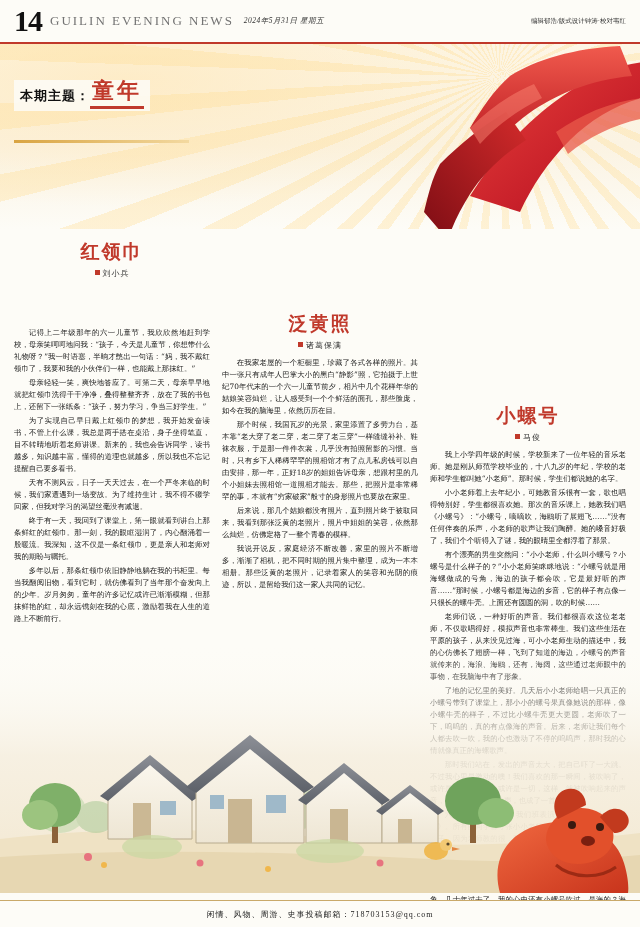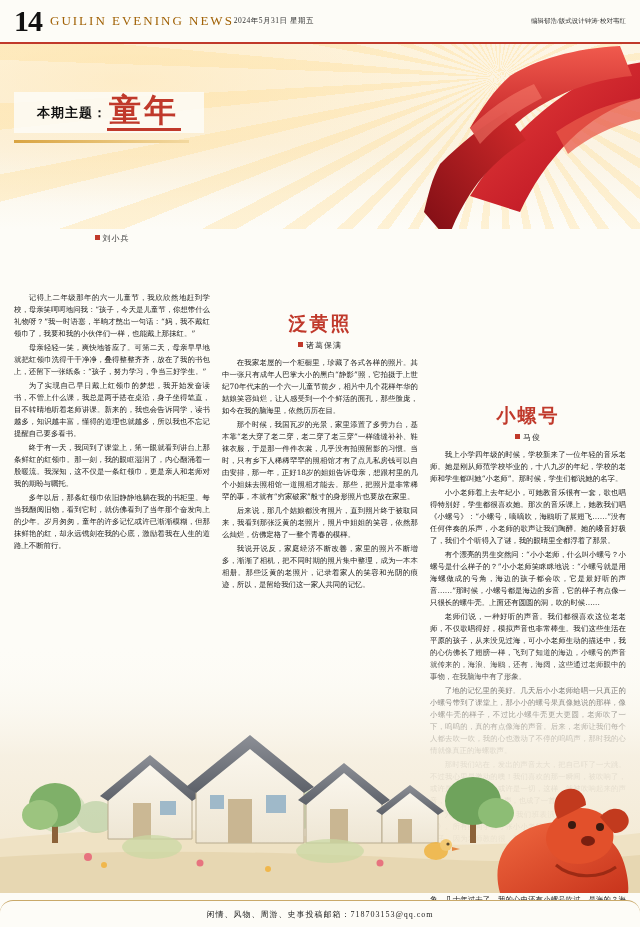--- a/index.html
+++ b/index.html
@@ -35,28 +35,30 @@
     font-size: 30px;
     font-weight: bold;
     color: #111;
     letter-spacing: -1px;
     margin-right: 8px;
   }
   .paper-en {
     font-family: "Liberation Serif", serif;
     font-size: 13px;
     letter-spacing: 2.0px;
-    color: #a16207;
+    color: #737373;
+    margin-right: 10px;
   }
   .pubdate {
     font-size: 7.5px;
     color: #333;
     letter-spacing: 0.5px;
     margin-right: 12px;
     white-space: nowrap;
+    font-style: italic;
   }
   .redbar {
     background: #c0392b;
     color: #fff;
     font-size: 17px;
     font-weight: bold;
     padding: 3px 8px 4px 8px;
     letter-spacing: 1px;
     white-space: nowrap;
     font-family: "DejaVu Serif", serif;
@@ -90,38 +92,38 @@
     opacity: .65;
   }
   .hero-wash {
     position: absolute;
     left: 0; top: 0; width: 100%; height: 100%;
     background: radial-gradient(ellipse at 20% 20%, rgba(255,230,180,.6), rgba(255,255,255,0) 60%);
   }
   .theme-box {
     position: absolute;
     left: 14px;
-    top: 48px;
+    top: 36px;
     display: flex;
     align-items: center;
     background: rgba(253,252,247,0.85);
-    padding: 2px 23px;
+    padding: 2px 6px;
   }
   .theme-label {
     font-size: 13px;
     font-weight: bold;
     color: #111;
     letter-spacing: 1px;
   }
   .theme-word {
-    font-size: 32px;
+    font-size: 22px;
     font-weight: bold;
     color: #c0392b;
     letter-spacing: 3px;
-    font-family: Liberation Sans, sans-serif;
+    font-family: Liberation Mono, monospace;
     border-bottom: 3px solid #c0392b;
     line-height: 1;
     padding: 0 2px 2px 2px;
     text-align: center;
   }
   .theme-rule {
     position: absolute;
     left: 14px;
     top: 96px;
     width: 175px;
@@ -200,21 +202,20 @@
     position: absolute;
     left: 0;
     bottom: 0;
     width: 640px;
     height: 26px;
     border-top: 1px solid #c9a96a;
     display: flex;
     align-items: center;
     justify-content: center;
     background: #fdfcf7;
-    border-radius: 13px;
   }
   .footer-text {
     font-size: 8px;
     color: #222;
     letter-spacing: 1px;
   }
 </style>
 </head>
 <body>
 
@@ -259,27 +260,29 @@
     <div class="theme-box">
       <span class="theme-label">本期主题：</span>
       <span class="theme-word">童年</span>
     </div>
     <div class="theme-rule"></div>
   </div>
 
   <div class="cols">
 
     <div class="col col1">
+      <div class="art-title">红领巾</div>
       <div class="byline">
         <span class="sq"></span><span>刘小兵</span>
       </div>
       <div class="body-text">
         <p>记得上二年级那年的六一儿童节，我欣欣然地赶到学校，母亲笑呵呵地问我：“孩子，今天是儿童节，你想带什么礼物呀？”我一时语塞，半晌才憋出一句话：“妈，我不戴红领巾了，我要和我的小伙伴们一样，也能戴上那抹红。”</p>
         <p>母亲轻轻一笑，爽快地答应了。可第二天，母亲早早地就把红领巾洗得干干净净，叠得整整齐齐，放在了我的书包上，还留下一张纸条：“孩子，努力学习，争当三好学生。”</p>
         <p>为了实现自己早日戴上红领巾的梦想，我开始发奋读书，不管上什么课，我总是两手搭在桌沿，身子坐得笔直，目不转睛地听着老师讲课。新来的，我也会告诉同学，读书越多，知识越丰富，懂得的道理也就越多，所以我也不忘记提醒自己要多看书。</p>
+        <p>天有不测风云，日子一天天过去，在一个严冬来临的时候，我们家遭遇到一场变故。为了维持生计，我不得不辍学回家，但我对学习的渴望丝毫没有减退。</p>
         <p>终于有一天，我回到了课堂上，第一眼就看到讲台上那条鲜红的红领巾。那一刻，我的眼眶湿润了，内心翻涌着一股暖流。我深知，这不仅是一条红领巾，更是亲人和老师对我的期盼与嘱托。</p>
         <p>多年以后，那条红领巾依旧静静地躺在我的书柜里。每当我翻阅旧物，看到它时，就仿佛看到了当年那个奋发向上的少年。岁月匆匆，童年的许多记忆或许已渐渐模糊，但那抹鲜艳的红，却永远镌刻在我的心底，激励着我在人生的道路上不断前行。</p>
       </div>
     </div>
 
     <div class="col col2">
       <div class="art-title">泛黄照</div>
       <div class="byline">
         <span class="sq"></span><span>诸葛保满</span>
       </div>

